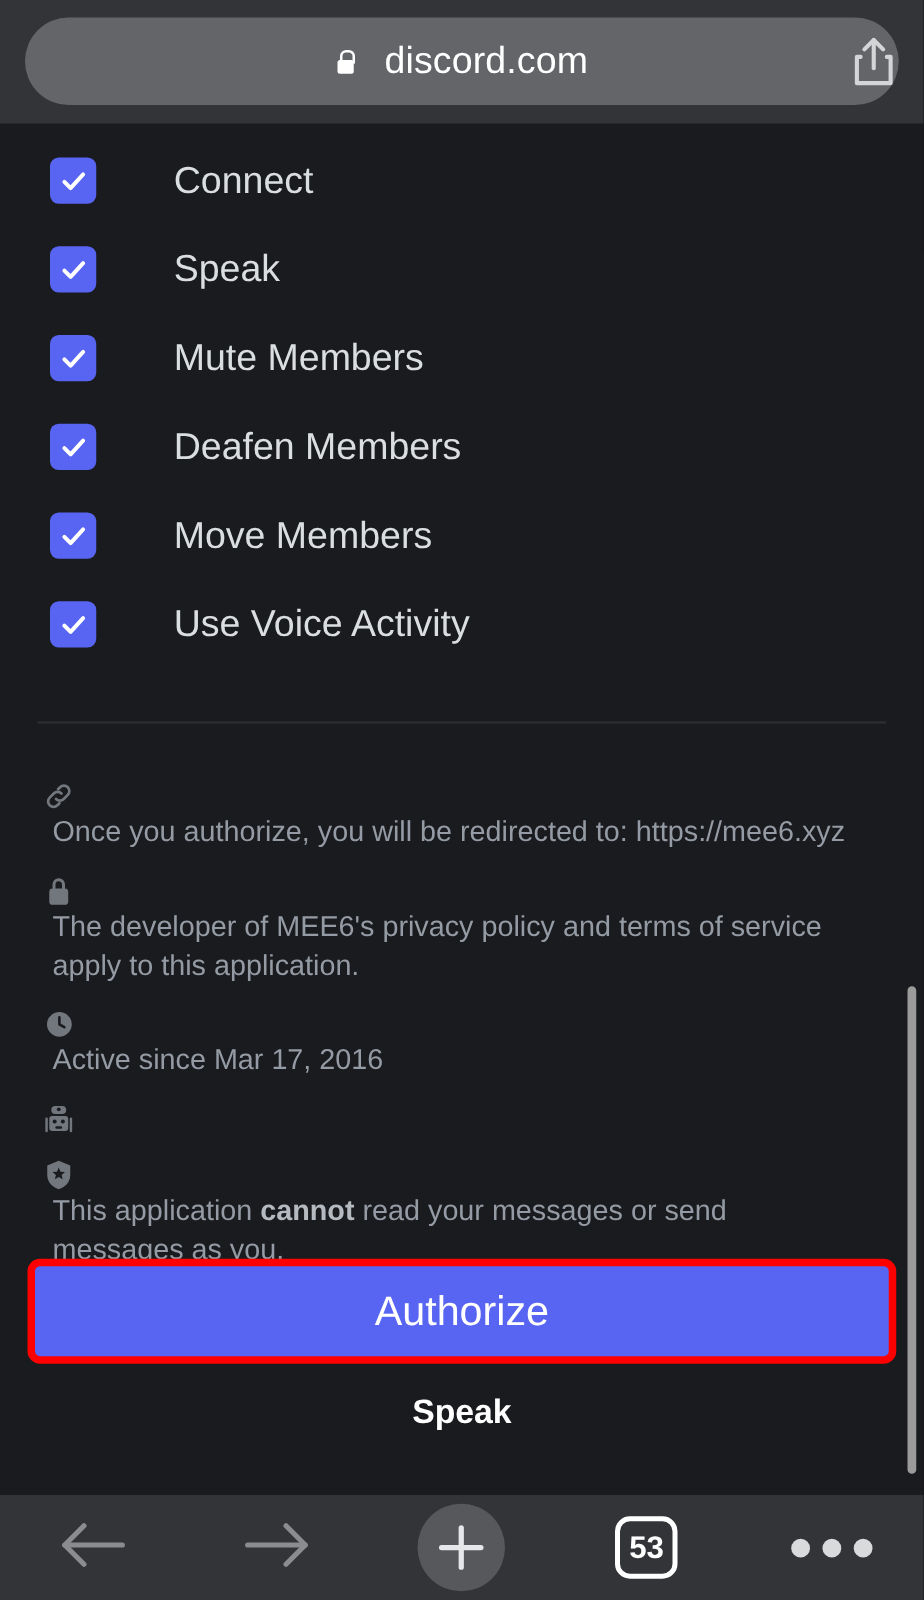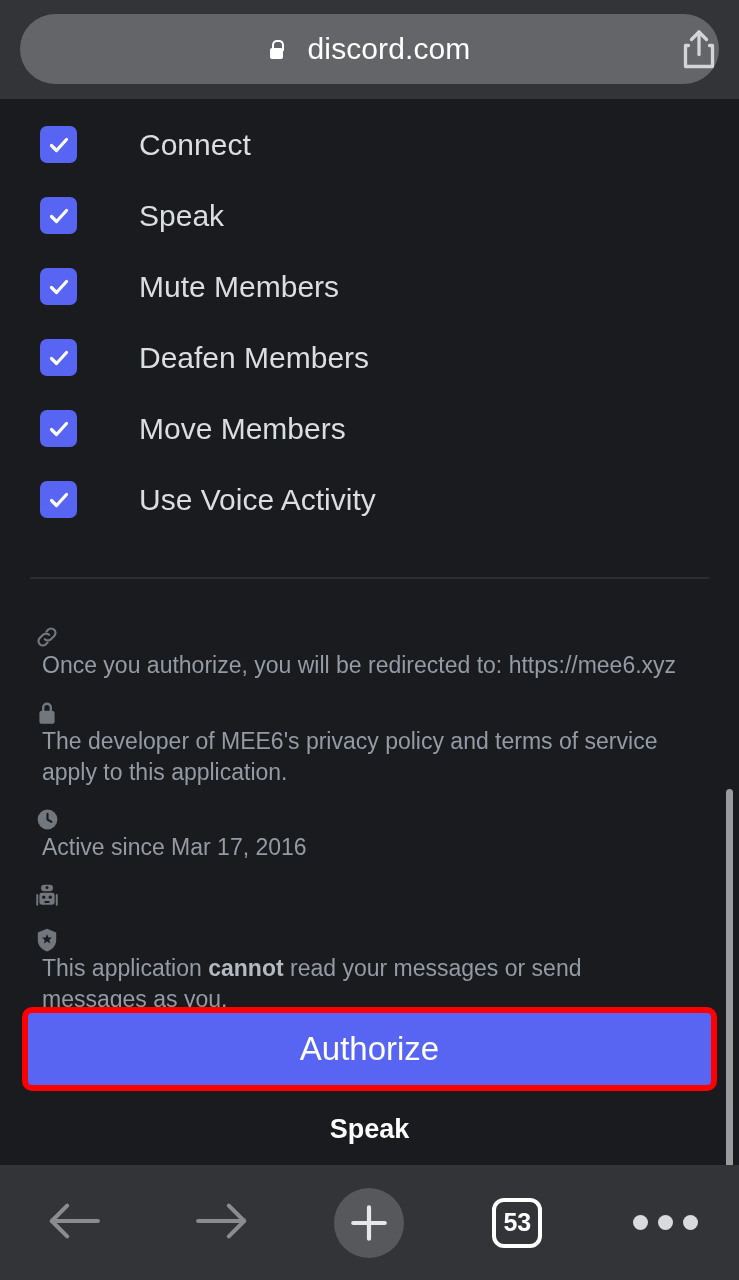--- a/index.html
+++ b/index.html
@@ -195,21 +195,21 @@
     border-radius: 4px;
     background: #9b9b9b;
   }
 
   
   .bottom-bar {
     position: absolute;
     left: 0;
     bottom: 0;
     width: 739px;
-    height: 115px;
+    height: 84px;
     background: #333438;
     display: flex;
     align-items: center;
   }
   .tb-item {
     flex: 1;
     display: flex;
     align-items: center;
     justify-content: center;
     height: 100%;

